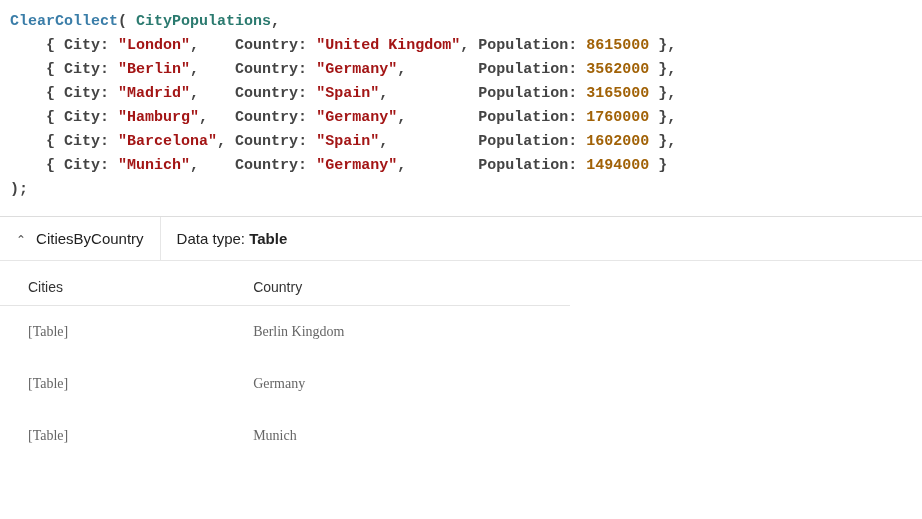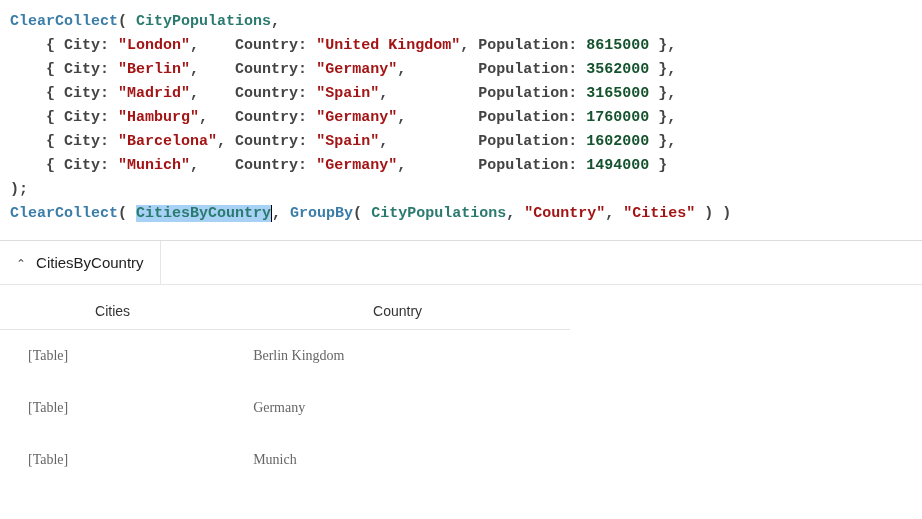--- a/index.html
+++ b/index.html
@@ -17,21 +17,21 @@
     border-bottom: 1px solid #ddd;
     line-height: 1.6;
     white-space: nowrap;
     font-weight: bold;
   }
   .line { white-space: pre; font-family: Consolas, "Courier New", monospace; }
   .fn   { color: #3a7da8; }   
   .id   { color: #2b7a6f; }   
   .key  { color: #444; }      
   .str  { color: #a31515; }   
-  .num  { color: #14532d; }   
+  .num  { color: #a16207; }   
   .pn   { color: #444; }      
   .sel  { background: #a8d2f5; border-right: 1px solid #000; padding-right:0; }
   .result-header {
     display: flex;
     align-items: center;
     height: 44px;
     border-bottom: 1px solid #e6e6e6;
     font-family: "Segoe UI", Arial, sans-serif;
     font-size: 15px;
     color: #222;
@@ -51,21 +51,21 @@
     font-family: "Segoe UI", Arial, sans-serif;
     font-size: 14px;
     color: #444;
     padding: 8px 0 0 0;
   }
   .table-area table {
     border-collapse: collapse;
     width: 570px;
   }
   .table-area th {
-    text-align: center;
+    text-align: left;
     font-weight: 400;
     color: #333;
     padding: 10px 28px;
     border-bottom: 1px solid #e4e4e4;
     font-size: 14px;
   }
   .table-area td {
     padding: 16px 28px;
     color: #666;
     font-size: 14px;
@@ -82,27 +82,29 @@
 
   <div class="line"><span class="pn">    </span><span class="pn">{ </span><span class="key">City</span><span class="pn">: </span><span class="str">"London"</span><span class="pn">,    </span><span class="key">Country</span><span class="pn">: </span><span class="str">"United Kingdom"</span><span class="pn">, </span><span class="key">Population</span><span class="pn">: </span><span class="num">8615000</span><span class="pn"> },</span></div>
     <div class="line"><span class="pn">    </span><span class="pn">{ </span><span class="key">City</span><span class="pn">: </span><span class="str">"Berlin"</span><span class="pn">,    </span><span class="key">Country</span><span class="pn">: </span><span class="str">"Germany"</span><span class="pn">,        </span><span class="key">Population</span><span class="pn">: </span><span class="num">3562000</span><span class="pn"> },</span></div>
     <div class="line"><span class="pn">    </span><span class="pn">{ </span><span class="key">City</span><span class="pn">: </span><span class="str">"Madrid"</span><span class="pn">,    </span><span class="key">Country</span><span class="pn">: </span><span class="str">"Spain"</span><span class="pn">,          </span><span class="key">Population</span><span class="pn">: </span><span class="num">3165000</span><span class="pn"> },</span></div>
     <div class="line"><span class="pn">    </span><span class="pn">{ </span><span class="key">City</span><span class="pn">: </span><span class="str">"Hamburg"</span><span class="pn">,   </span><span class="key">Country</span><span class="pn">: </span><span class="str">"Germany"</span><span class="pn">,        </span><span class="key">Population</span><span class="pn">: </span><span class="num">1760000</span><span class="pn"> },</span></div>
     <div class="line"><span class="pn">    </span><span class="pn">{ </span><span class="key">City</span><span class="pn">: </span><span class="str">"Barcelona"</span><span class="pn">, </span><span class="key">Country</span><span class="pn">: </span><span class="str">"Spain"</span><span class="pn">,          </span><span class="key">Population</span><span class="pn">: </span><span class="num">1602000</span><span class="pn"> },</span></div>
     <div class="line"><span class="pn">    </span><span class="pn">{ </span><span class="key">City</span><span class="pn">: </span><span class="str">"Munich"</span><span class="pn">,    </span><span class="key">Country</span><span class="pn">: </span><span class="str">"Germany"</span><span class="pn">,        </span><span class="key">Population</span><span class="pn">: </span><span class="num">1494000</span><span class="pn"> }</span></div>
 
   <div class="line"><span class="pn">);</span></div>
 
-  <div class="line"><span class="fn">ClearCollect</span><span class="pn">( </span><span class="id sel">CitiesByCountry</span><span class="pn">, </span><span class="fn">GroupBy</span><span class="pn">( </span><span class="id">CityPopulations</span><span class="pn">, </span><span class="str">"Country"</span><span class="pn">, </span><span class="str">"Cities"</span><span class="pn"> ) )</span></div>
 </div>
 
 <div class="result-header">
   <div class="left">
     <span class="chev">⌄</span>
     <span>CitiesByCountry</span>
+  </div>
+  <div class="right">
+    <span>Data type: </span><b>Table</b>
   </div>
 </div>
 
 <div class="table-area">
   <table>
     <thead>
       <tr>
         <th>Cities</th>
         <th>Country</th>
       </tr>

